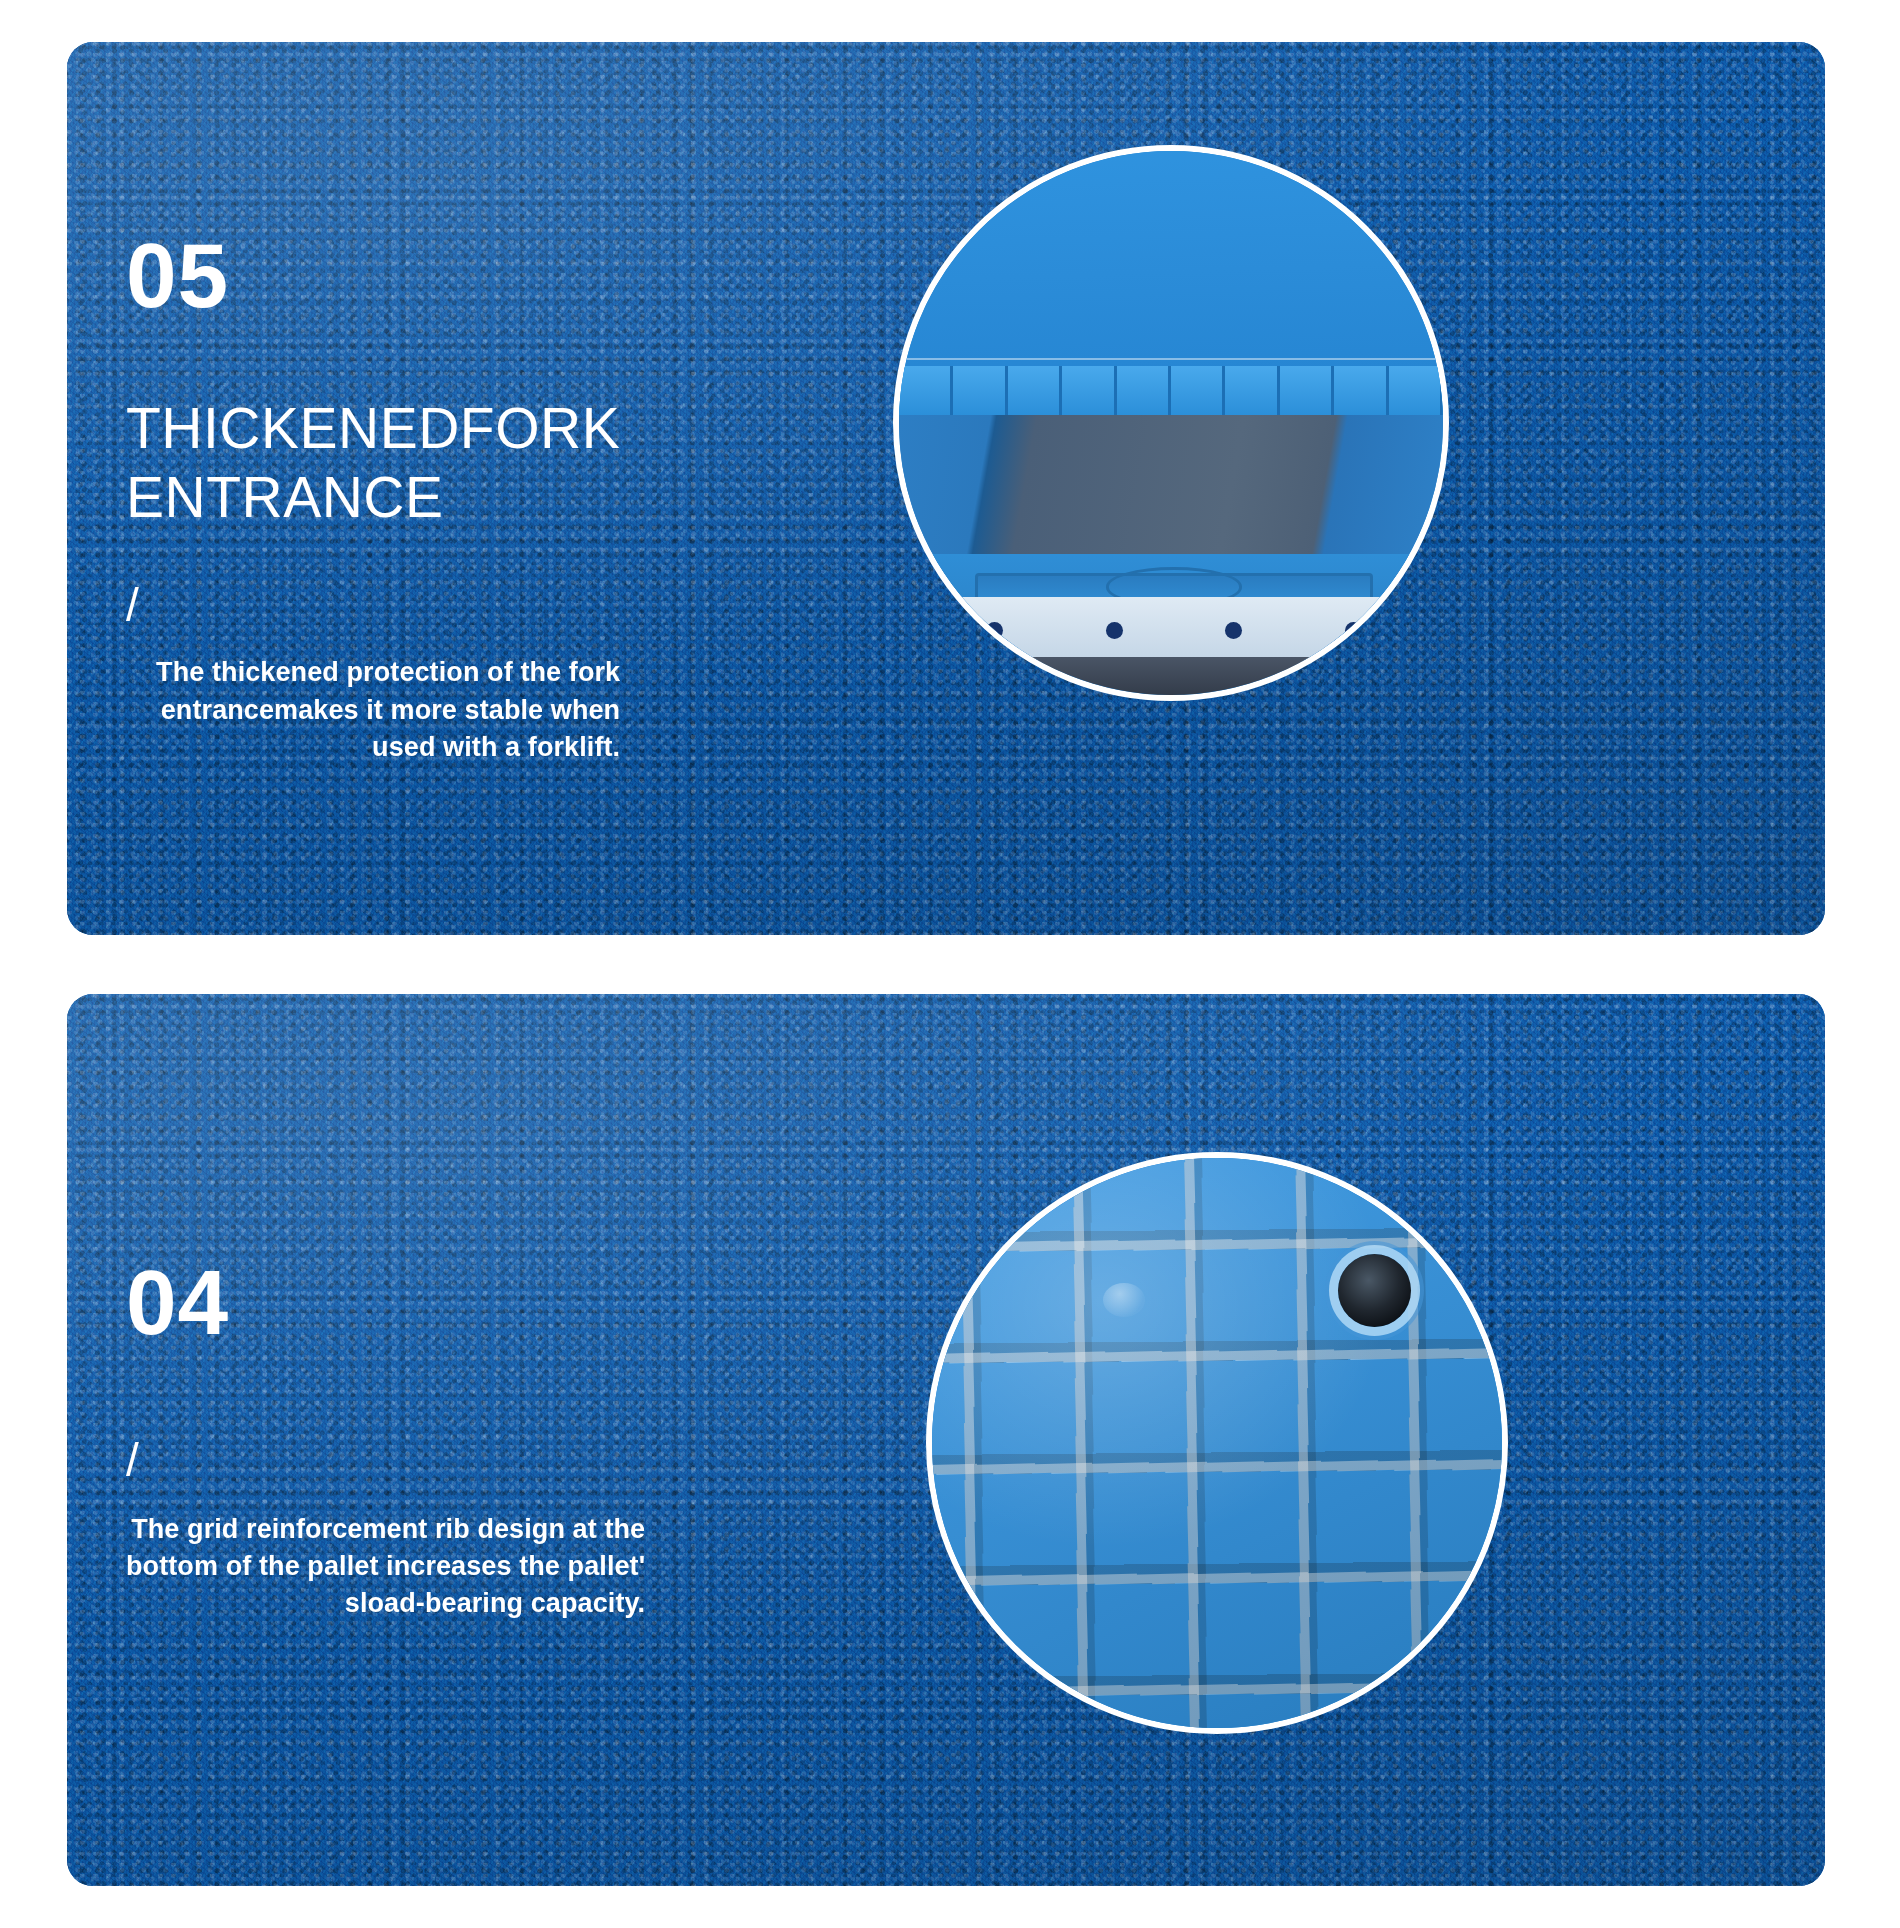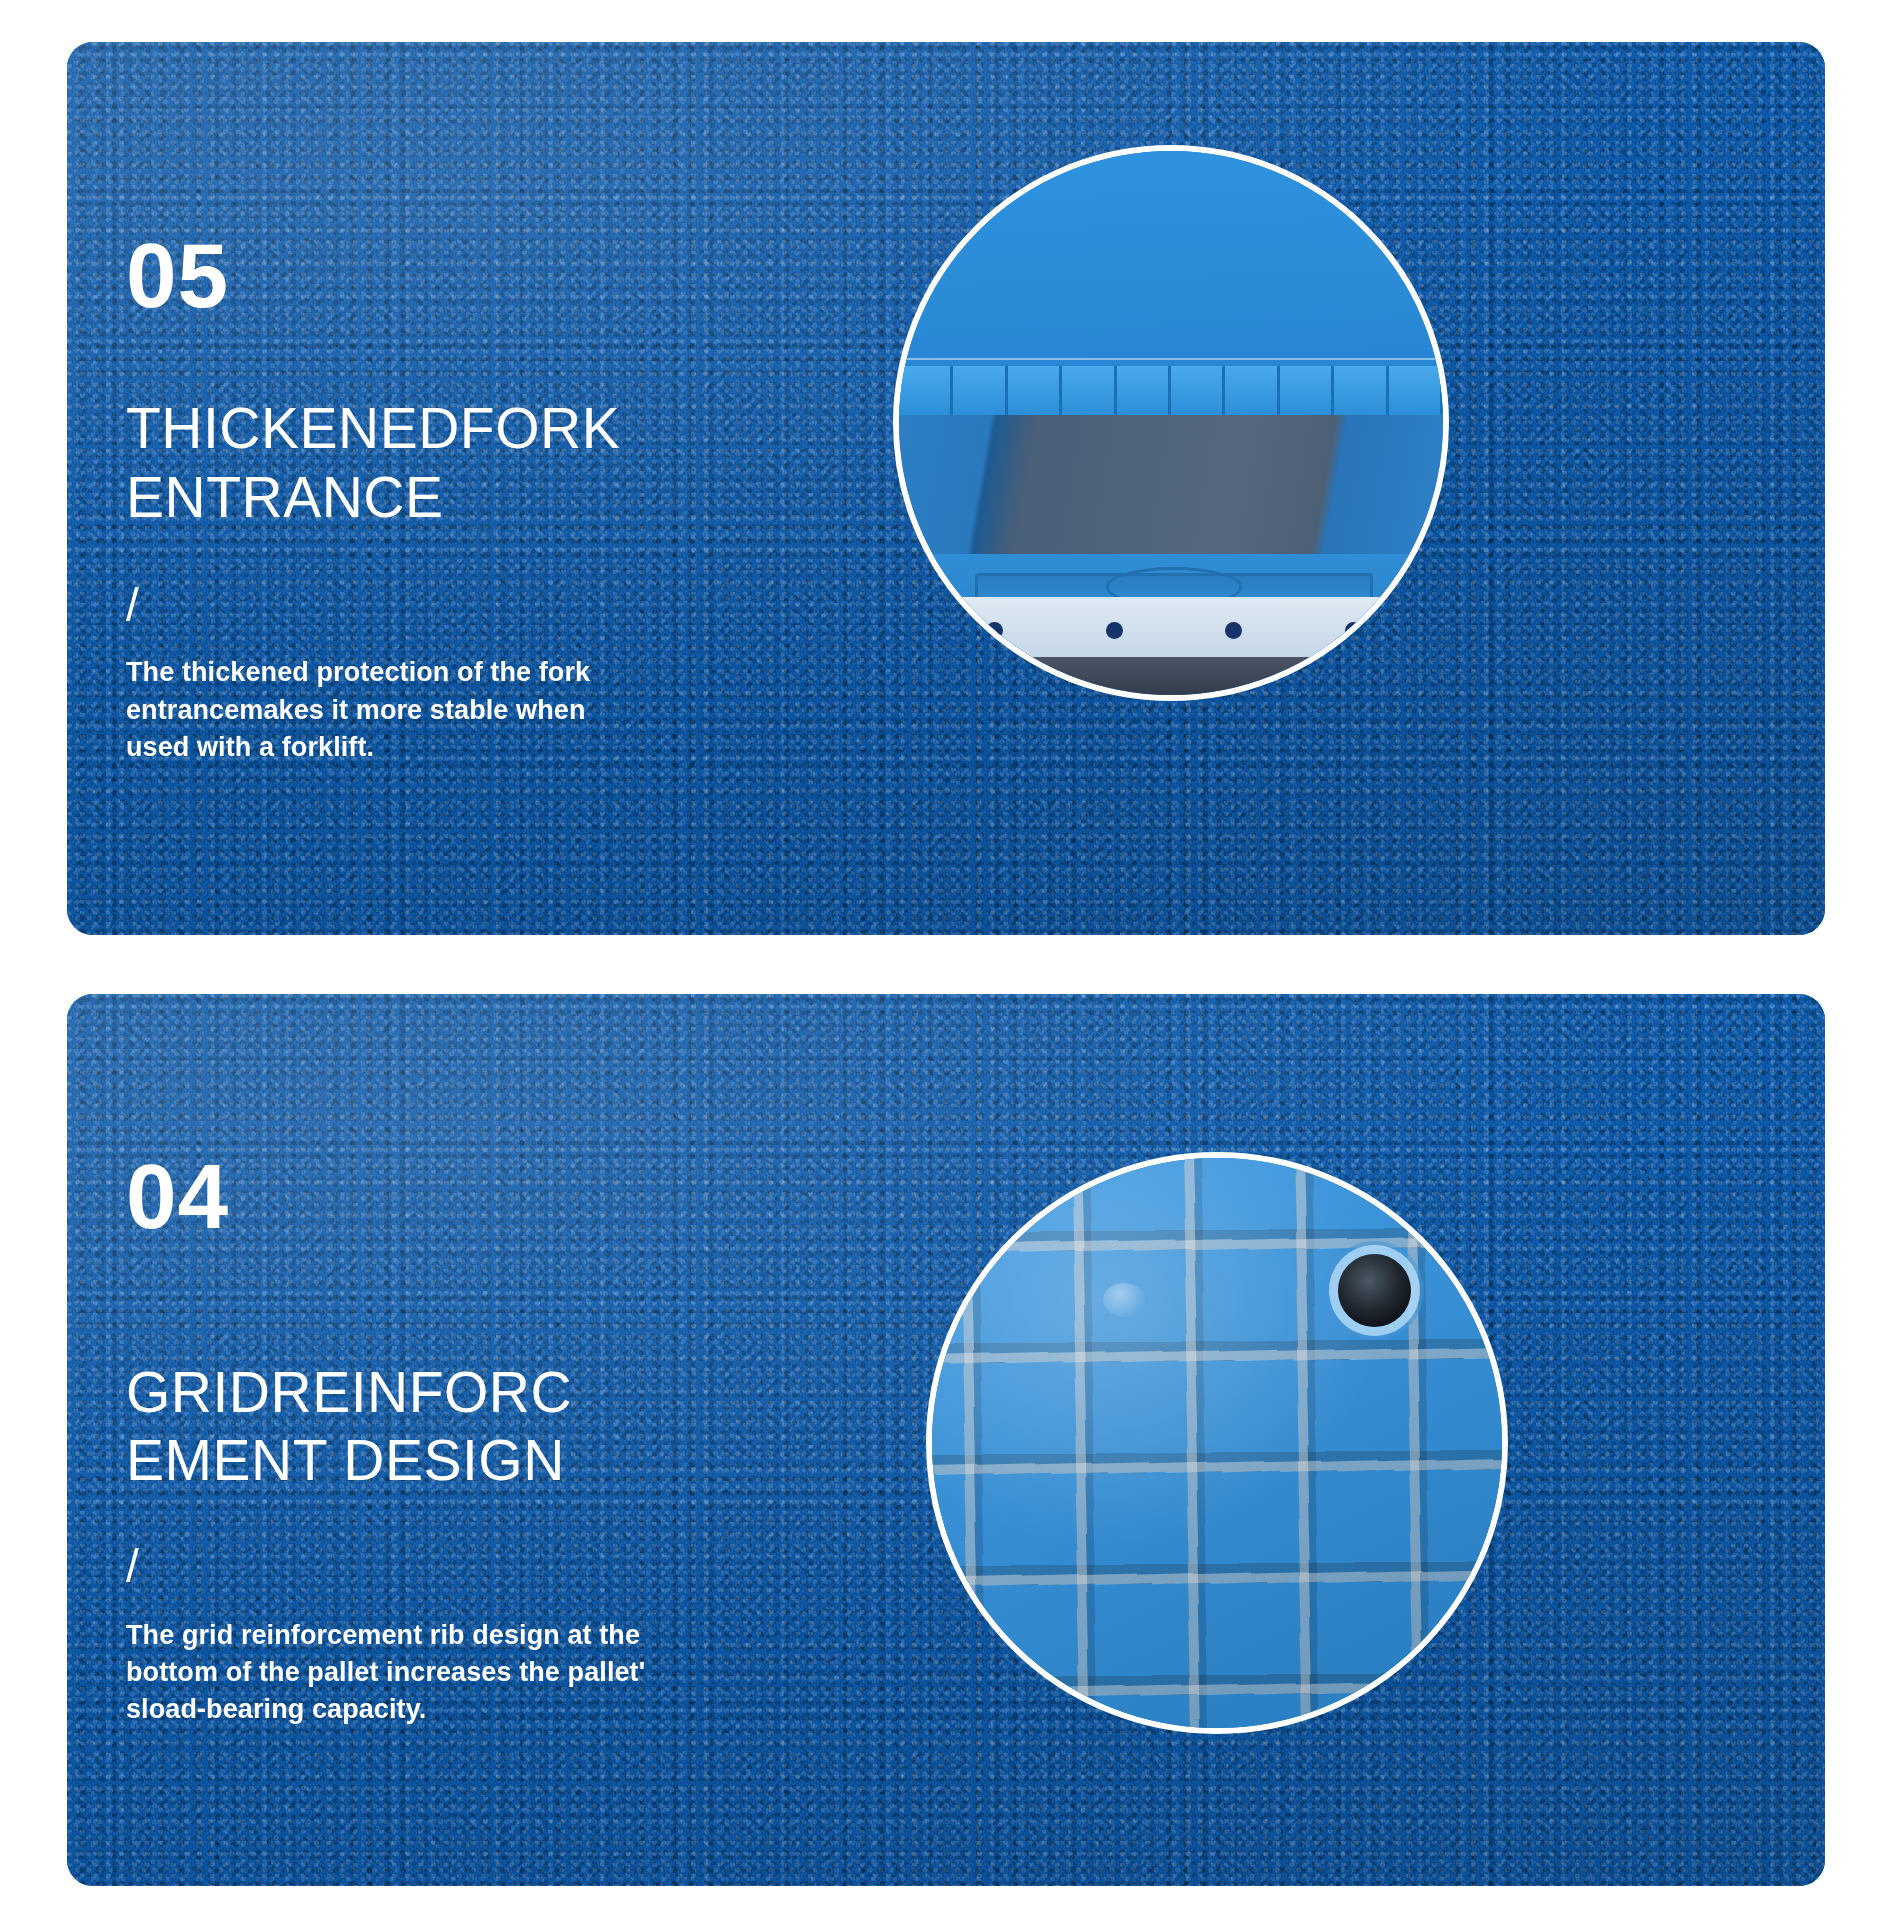--- a/index.html
+++ b/index.html
@@ -96,20 +96,21 @@
     font-weight:300;
     line-height:1;
     color:#ffffff;
   }
   .body {
     font-size:27px;
     font-weight:600;
     line-height:1.38;
     white-space:pre-line;
     letter-spacing:0.1px;
+    text-align:right;
   }
 
   
   .c1 .copy { padding-left:59px; padding-top:20px; }
   .c1 .num { margin-bottom:46px; }
   .c1 .headline { margin-bottom:51px; }
   .c1 .slash { margin-bottom:26px; }
 
   
   .c2 .copy { padding-left:59px; }
@@ -266,22 +267,20 @@
     </div>
   </section>
 
   <section class="card c2">
     <div class="tex"></div>
     <div class="tex2"></div>
     <div class="shade"></div>
 
     <div class="copy">
       <div class="num">04</div>
-      <div class="headline">GRIDREINFORC
-EMENT DESIGN</div>
       <div class="slash">/</div>
       <div class="body">The grid reinforcement rib design at the
 bottom of the pallet increases the pallet'
 sload-bearing capacity.</div>
     </div>
 
     <div class="photo ph2">
       <div class="inner">
         <div class="grid"></div>
         <div class="sheen"></div>

